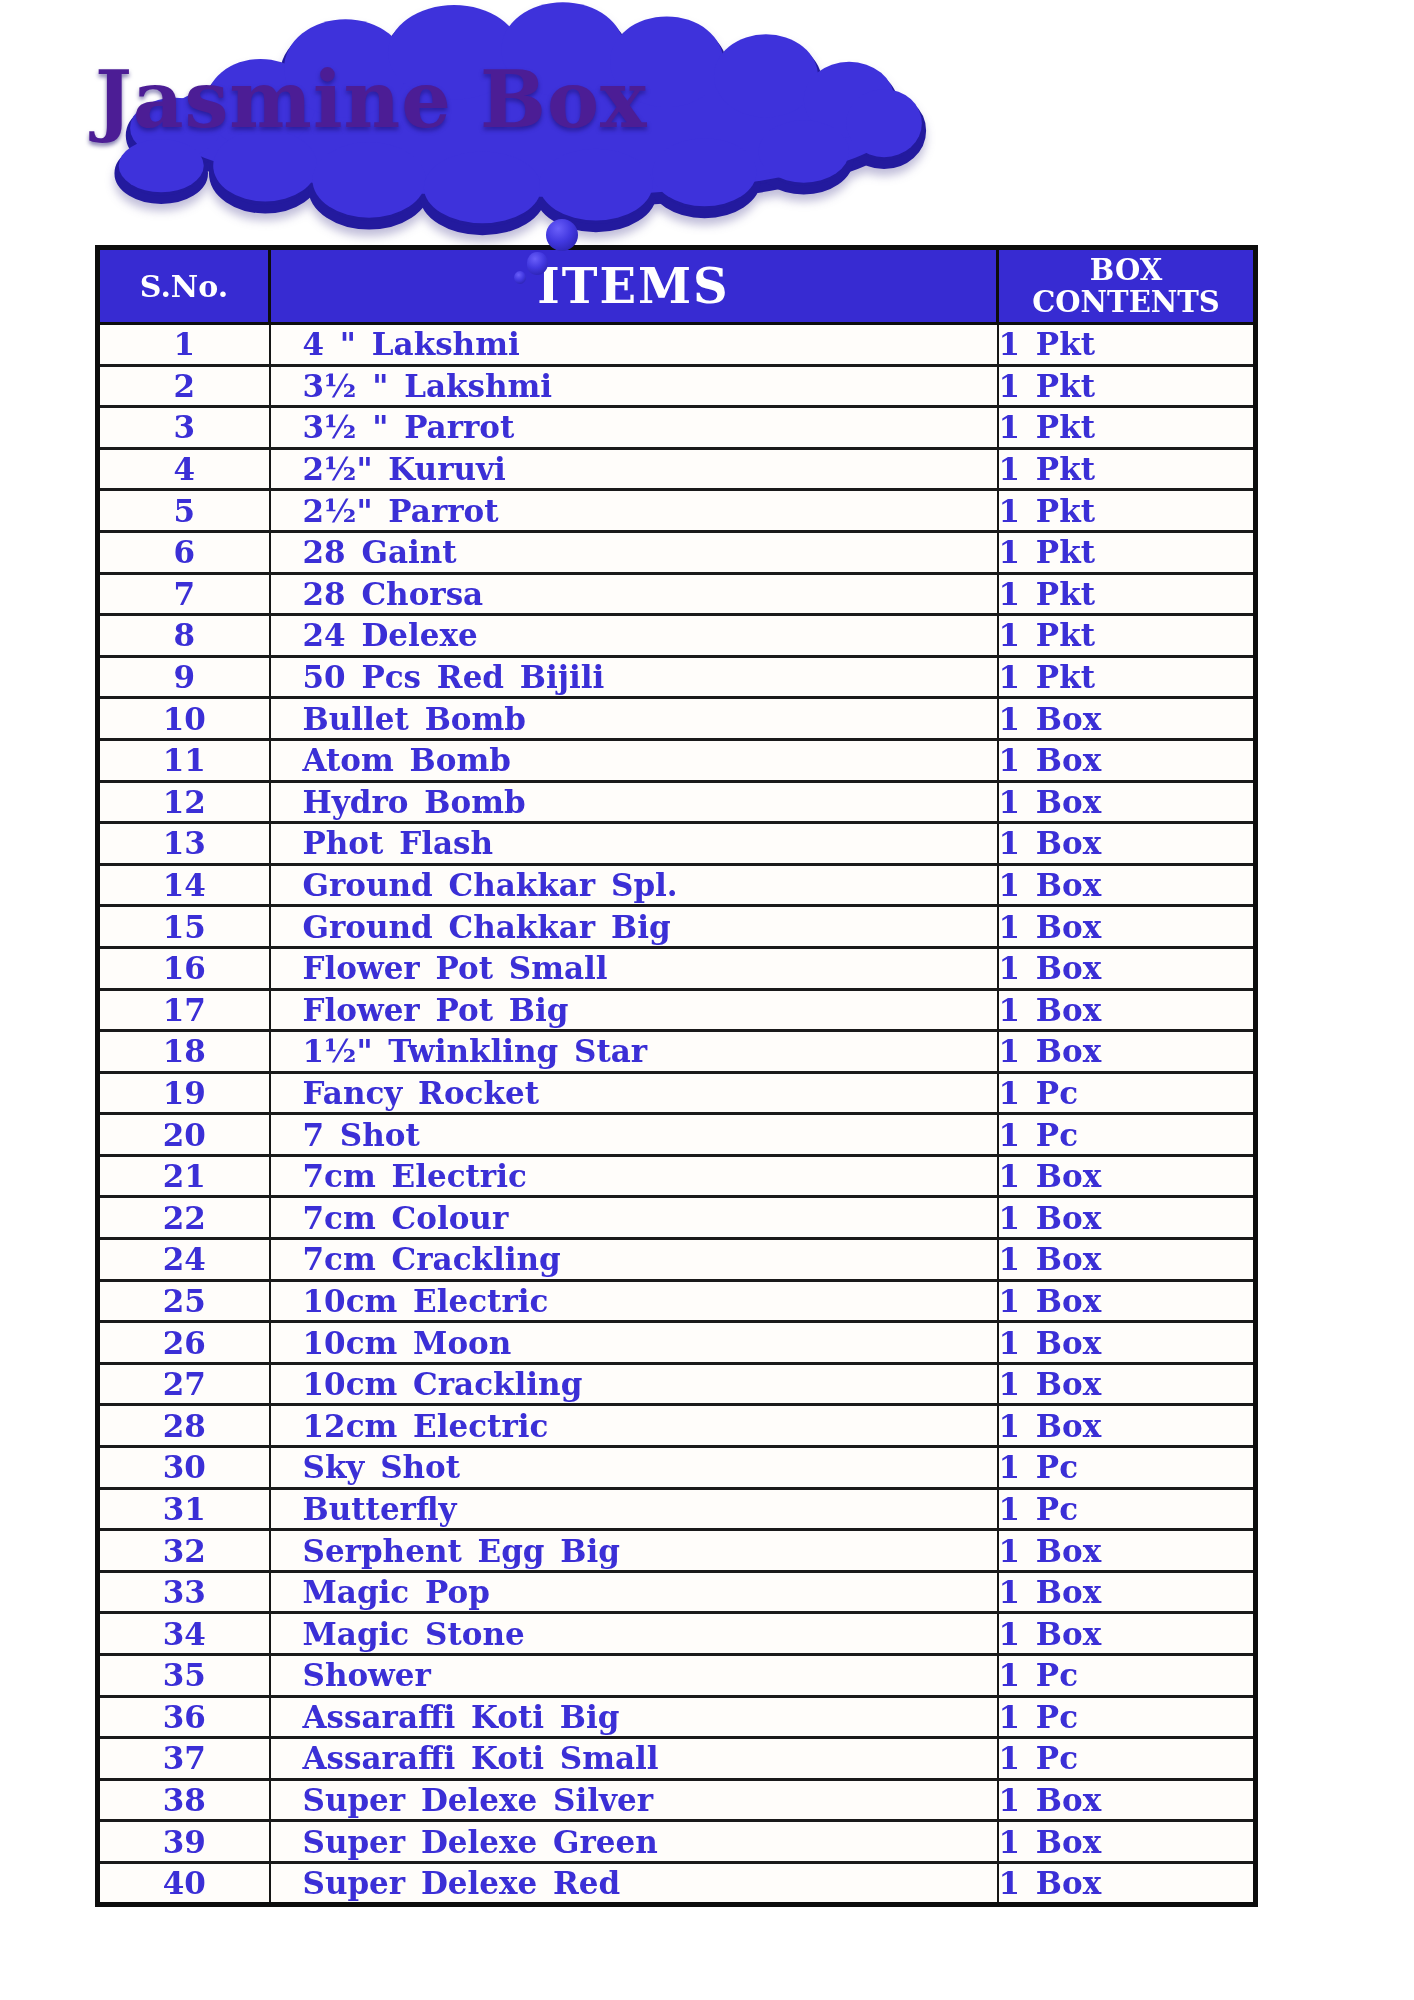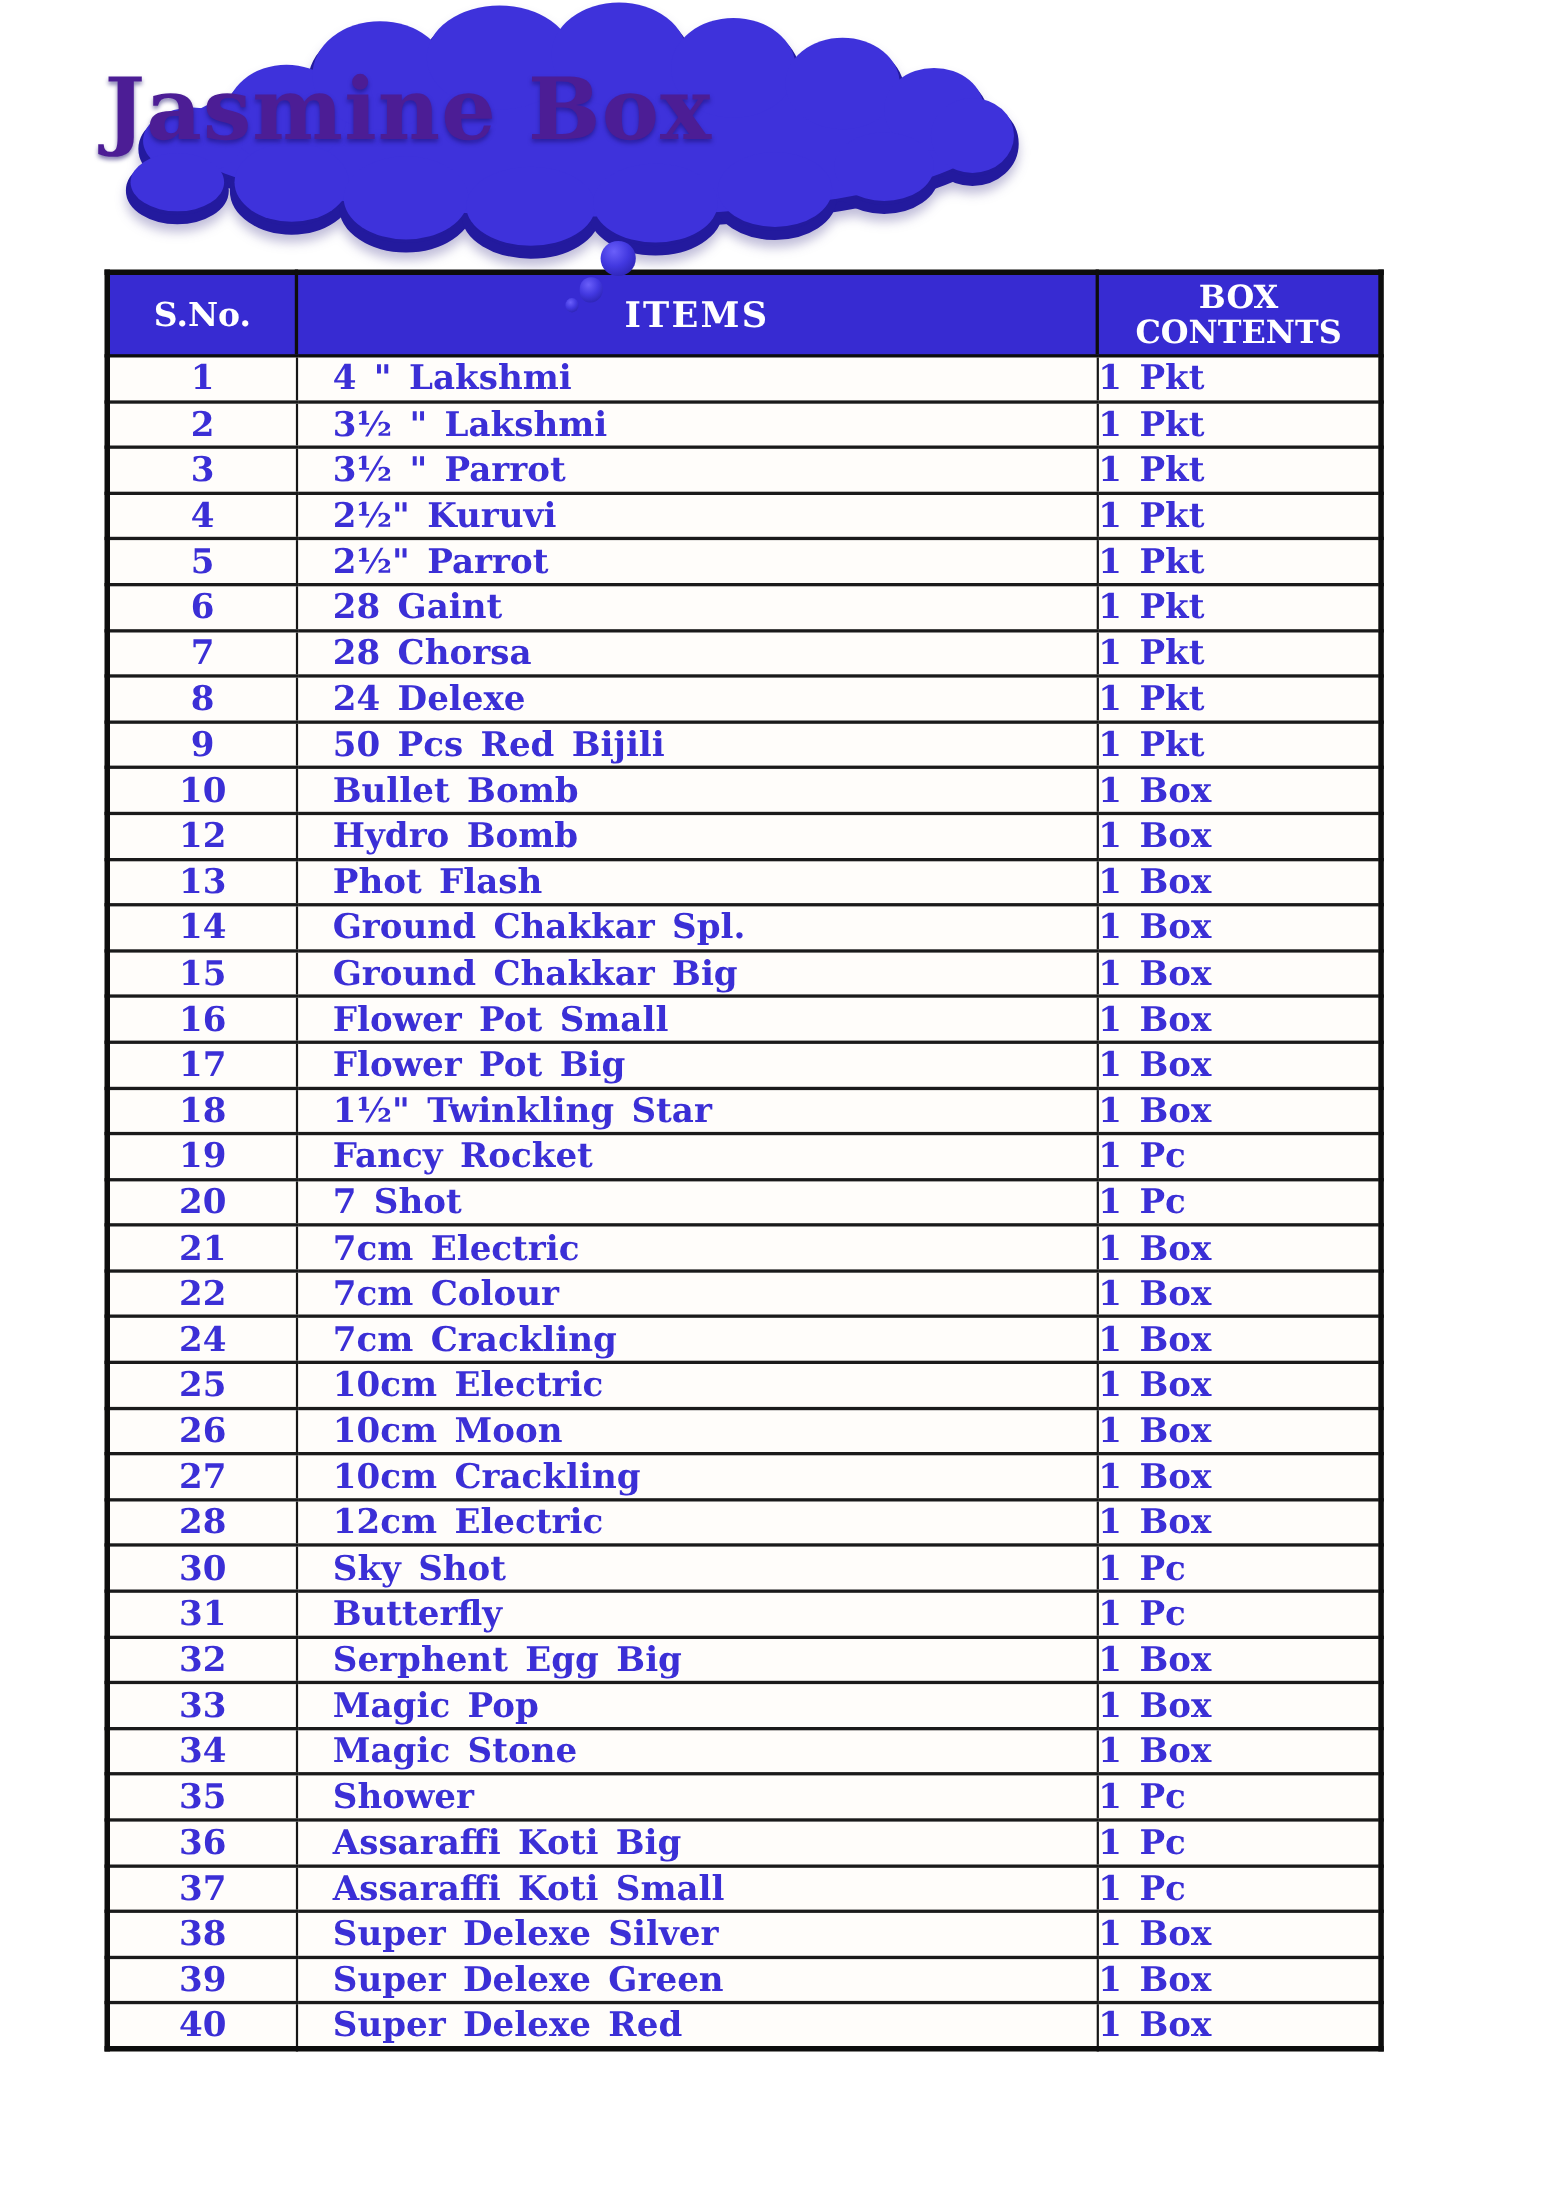--- a/index.html
+++ b/index.html
@@ -35,21 +35,21 @@
   .price-table col.w-sno{width:172px;}
   .price-table col.w-item{width:728px;}
   .price-table col.w-qty{width:258px;}
   .price-table th{
     background:#372bd2;color:#ffffff;
     border-left:3px solid #0d0d0d;border-bottom:3px solid #0d0d0d;
     font-weight:bold;vertical-align:middle;text-align:center;
     padding:2px 4px;
   }
   .price-table th.h-sno{font-size:30px;text-align:center;}
-  .price-table th.h-item{font-size:32px;letter-spacing:2px;}
+  .price-table th.h-item{font-size:48px;letter-spacing:2px;}
   .price-table th.h-qty{font-size:29px;line-height:1.12;}
   .price-table thead tr{height:76px;}
   .price-table tbody tr{height:41.6px;}
   .price-table td{
     color:#3b2fd6;font-weight:bold;font-size:31px;
     border-left:2px solid #161616;border-top:3px solid #1a1a1a;
     padding:0;vertical-align:middle;white-space:nowrap;overflow:hidden;
     word-spacing:5px;
   }
   .price-table td.c-sno{text-align:center;}
@@ -170,20 +170,25 @@
       <td class="c-sno">9</td>
       <td class="c-item">50 Pcs Red Bijili</td>
       <td class="c-qty">1 Pkt</td>
     </tr>
         <tr>
       <td class="c-sno">10</td>
       <td class="c-item">Bullet Bomb</td>
       <td class="c-qty">1 Box</td>
     </tr>
         <tr>
+      <td class="c-sno">11</td>
+      <td class="c-item">Atom Bomb</td>
+      <td class="c-qty">1 Box</td>
+    </tr>
+        <tr>
       <td class="c-sno">12</td>
       <td class="c-item">Hydro Bomb</td>
       <td class="c-qty">1 Box</td>
     </tr>
         <tr>
       <td class="c-sno">13</td>
       <td class="c-item">Phot Flash</td>
       <td class="c-qty">1 Box</td>
     </tr>
         <tr>

